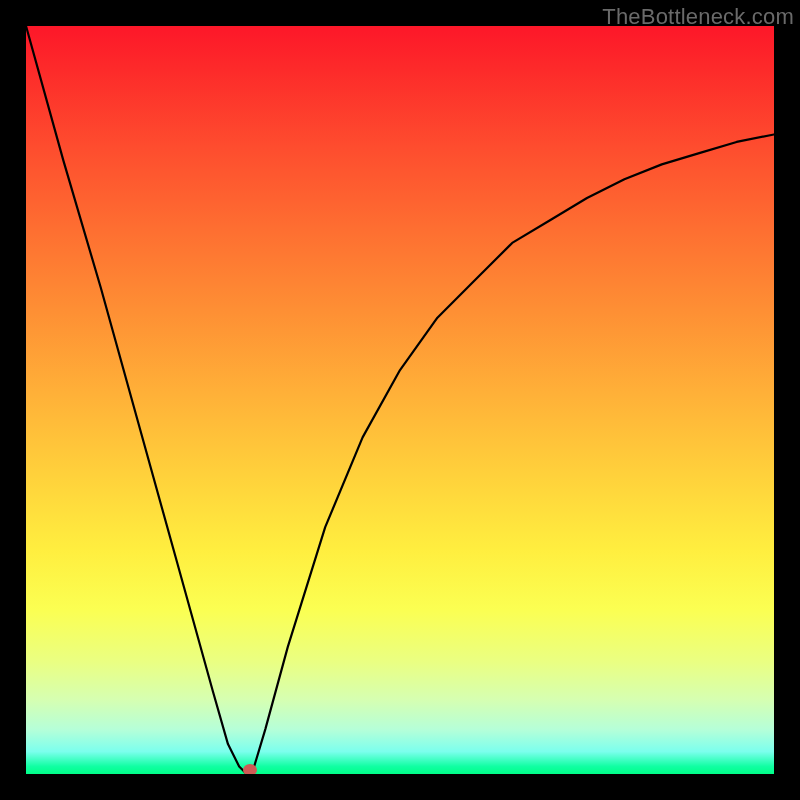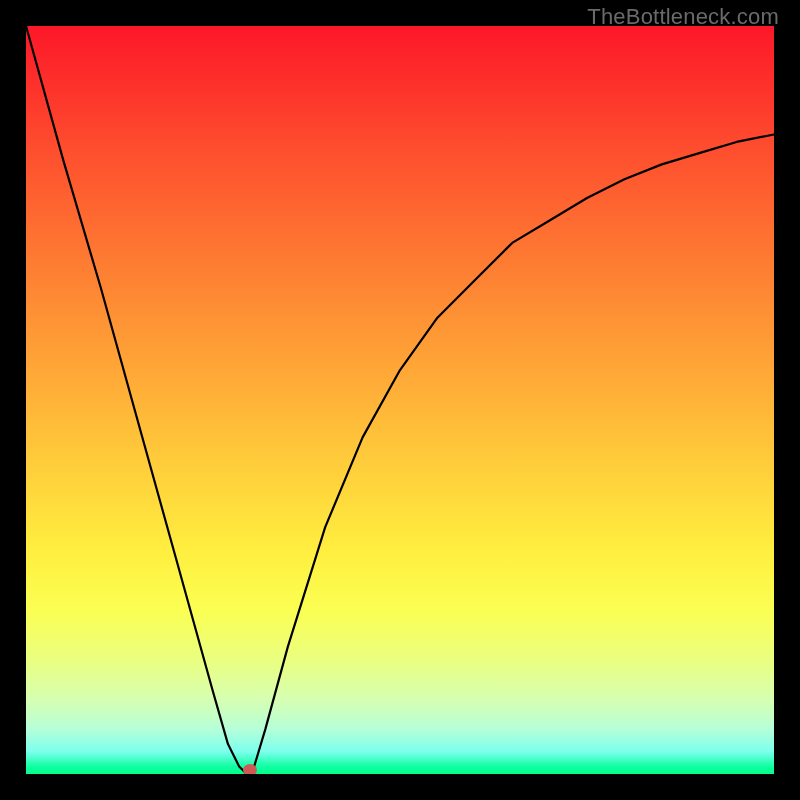--- a/index.html
+++ b/index.html
@@ -7,21 +7,21 @@
     width: 800px;
     height: 800px;
     background: #000;
     position: relative;
     font-family: Arial, Helvetica, sans-serif;
     overflow: hidden;
   }
   .watermark {
     position: absolute;
     top: 4px;
-    right: 21px;
+    right: 6px;
     font-size: 22px;
     color: #6a6a6a;
     font-weight: 400;
     z-index: 5;
     letter-spacing: 0.2px;
   }
   .plot-area {
     position: absolute;
     left: 26px;
     top: 26px;

